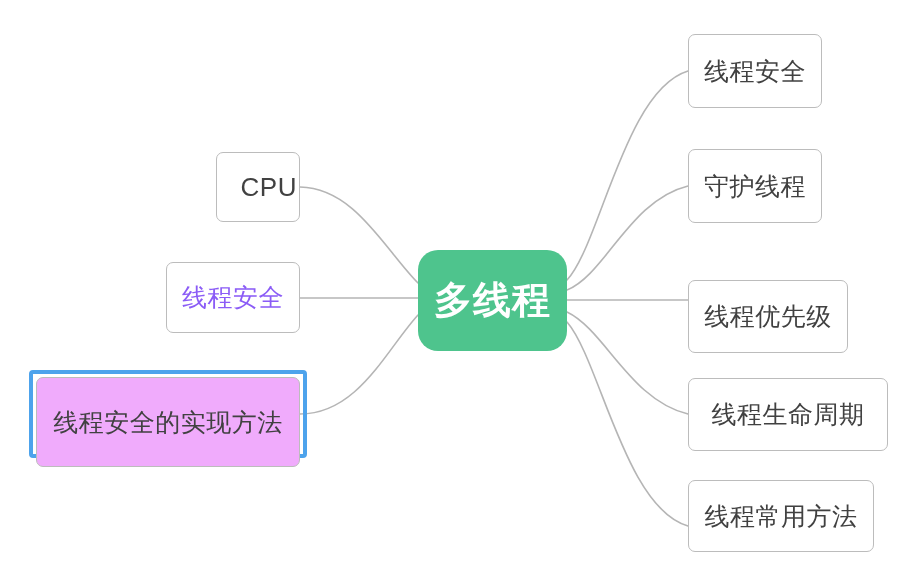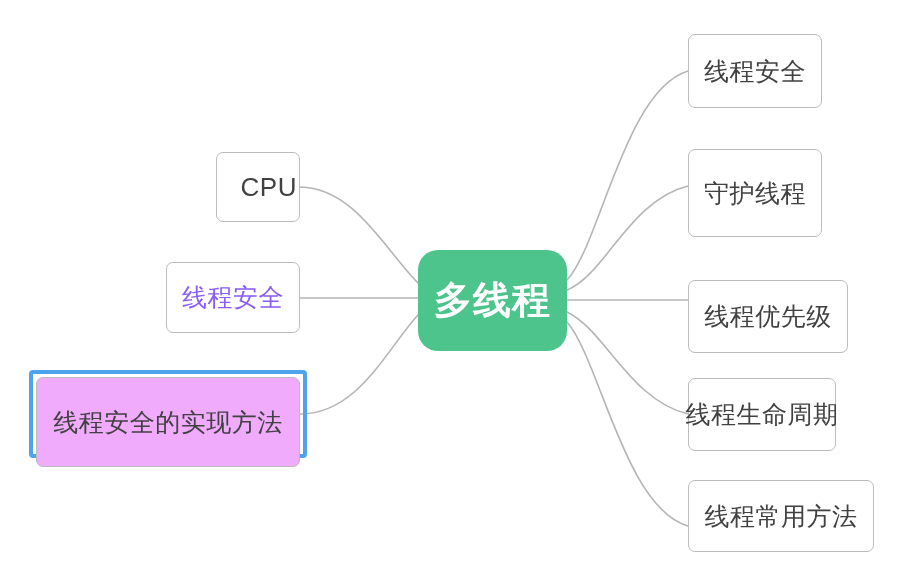--- a/index.html
+++ b/index.html
@@ -90,27 +90,27 @@
     </svg>
 
   <div id="nodes-layer">
       <div class="selection-ring" style="left: 29px; top: 370px; width: 278px; height: 88px; border-color: rgb(77, 163, 236);"></div>
       <div class="root-node" style="left: 418px; top: 250px; width: 149px; height: 101px; background: rgb(78, 196, 141); color: rgb(255, 255, 255);">
         <span class="node-label">多线程</span>
       </div>
       <div class="node" style="left: 688px; top: 34px; width: 134px; height: 74px; background: rgb(255, 255, 255); border-color: rgb(188, 188, 188); color: rgb(65, 65, 65);">
         <span class="node-label">线程安全</span>
       </div>
-      <div class="node" style="left: 688px; top: 149px; width: 134px; height: 88px; background: rgb(255, 255, 255); border-color: rgb(188, 188, 188); color: rgb(65, 65, 65);">
+      <div class="node" style="left: 688px; top: 149px; width: 134px; height: 74px; background: rgb(255, 255, 255); border-color: rgb(188, 188, 188); color: rgb(65, 65, 65);">
         <span class="node-label">守护线程</span>
       </div>
       <div class="node" style="left: 688px; top: 264px; width: 160px; height: 73px; background: rgb(255, 255, 255); border-color: rgb(188, 188, 188); color: rgb(65, 65, 65); margin-top: 16px;">
         <span class="node-label">线程优先级</span>
       </div>
-      <div class="node" style="left: 688px; top: 378px; width: 148px; height: 73px; background: rgb(255, 255, 255); border-color: rgb(188, 188, 188); color: rgb(65, 65, 65);">
+      <div class="node" style="left: 688px; top: 378px; width: 200px; height: 73px; background: rgb(255, 255, 255); border-color: rgb(188, 188, 188); color: rgb(65, 65, 65);">
         <span class="node-label">线程生命周期</span>
       </div>
       <div class="node" style="left: 688px; top: 480px; width: 186px; height: 72px; background: rgb(255, 255, 255); border-color: rgb(188, 188, 188); color: rgb(65, 65, 65);">
         <span class="node-label">线程常用方法</span>
       </div>
       <div class="node latin" style="left: 216px; top: 152px; width: 84px; height: 70px; background: rgb(255, 255, 255); border-color: rgb(188, 188, 188); color: rgb(65, 65, 65); justify-content: flex-end;">
         <span class="node-label">CPU</span>
       </div>
       <div class="node" style="left: 166px; top: 262px; width: 134px; height: 71px; background: rgb(255, 255, 255); border-color: rgb(188, 188, 188); color: #8b5cf6;">
         <span class="node-label">线程安全</span>

